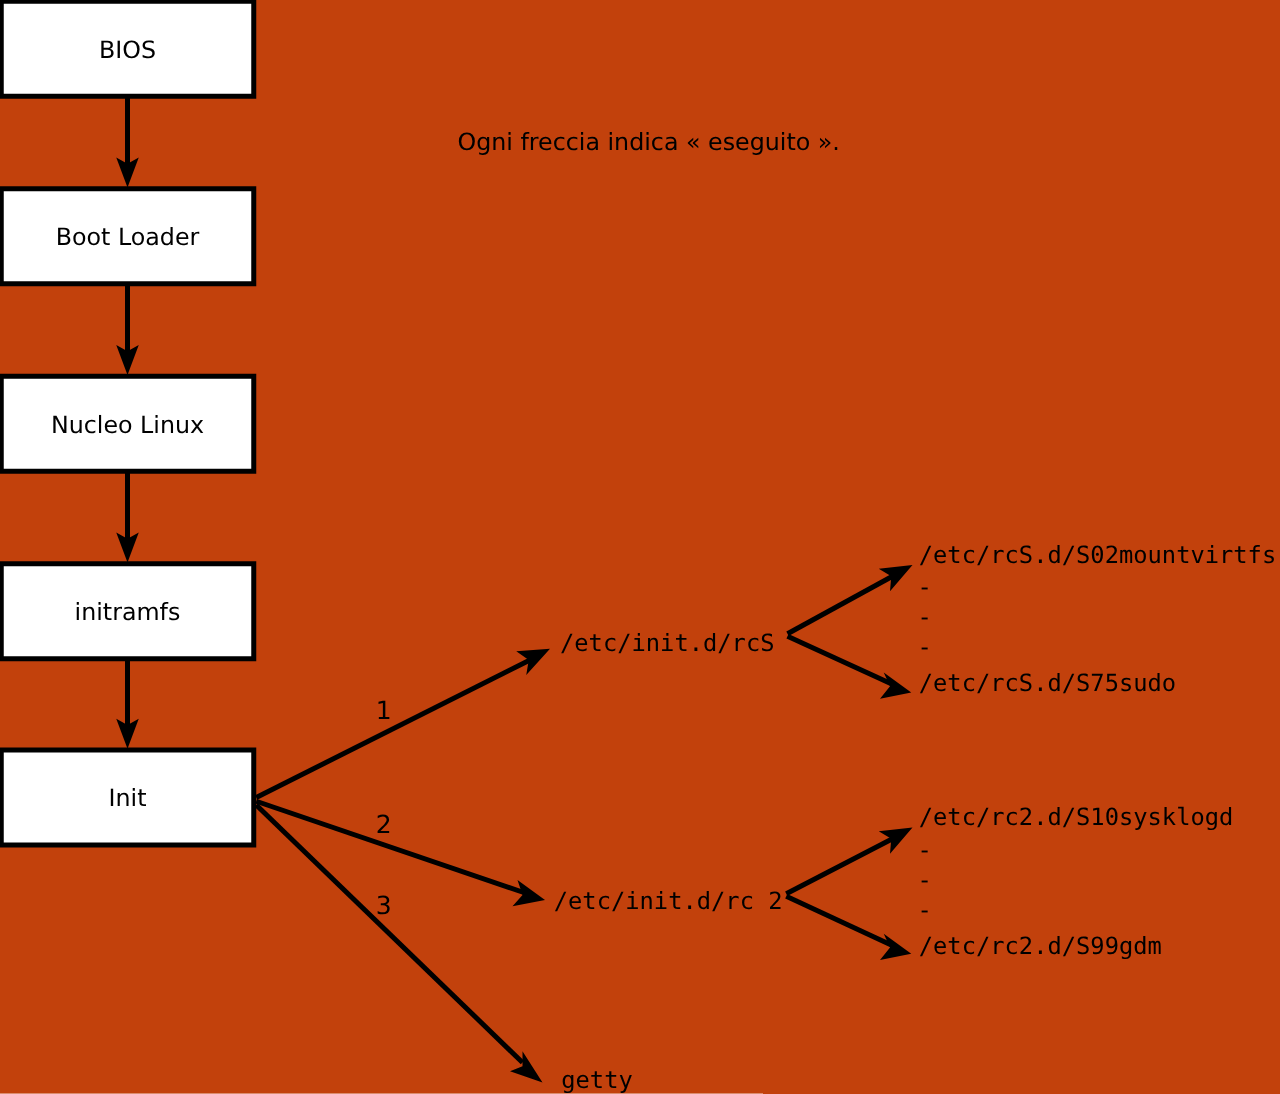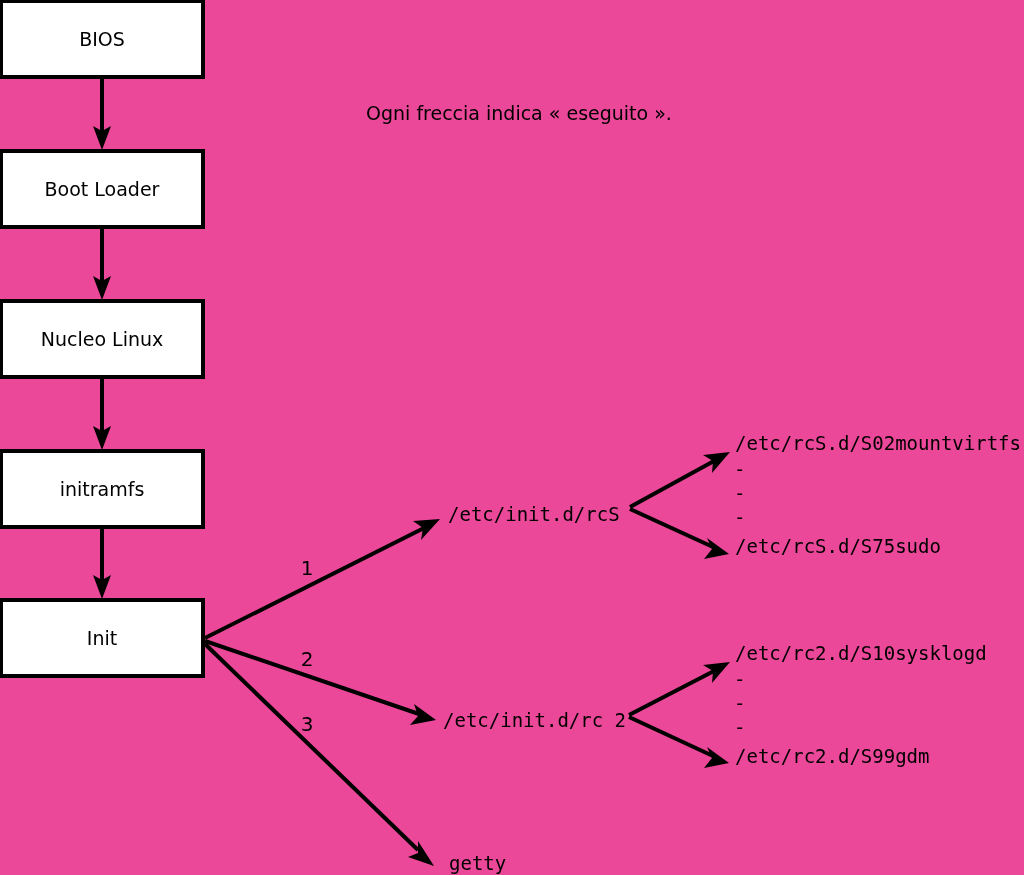--- a/index.html
+++ b/index.html
@@ -10,21 +10,21 @@
   body {
     width: 1024px;
     height: 875px;
     overflow: hidden;
     font-family: "DejaVu Sans", sans-serif;
   }
   #diagram-root {
     position: relative;
     width: 1024px;
     height: 875px;
-    background: #ec4899;
+    background: #c2410c;
   }
   svg#boot-diagram {
     display: block;
     width: 1024px;
     height: 875px;
   }
   .box-rect {
     fill: #ffffff;
     stroke: #000000;
     stroke-width: 4;

